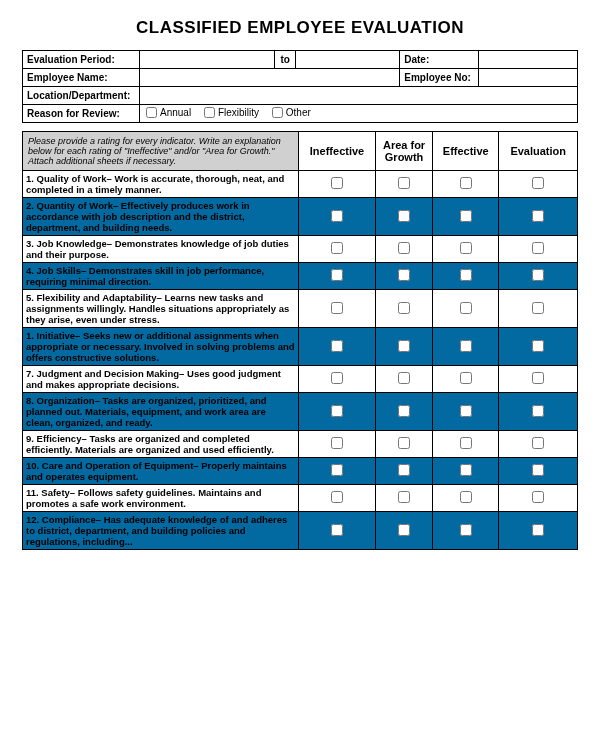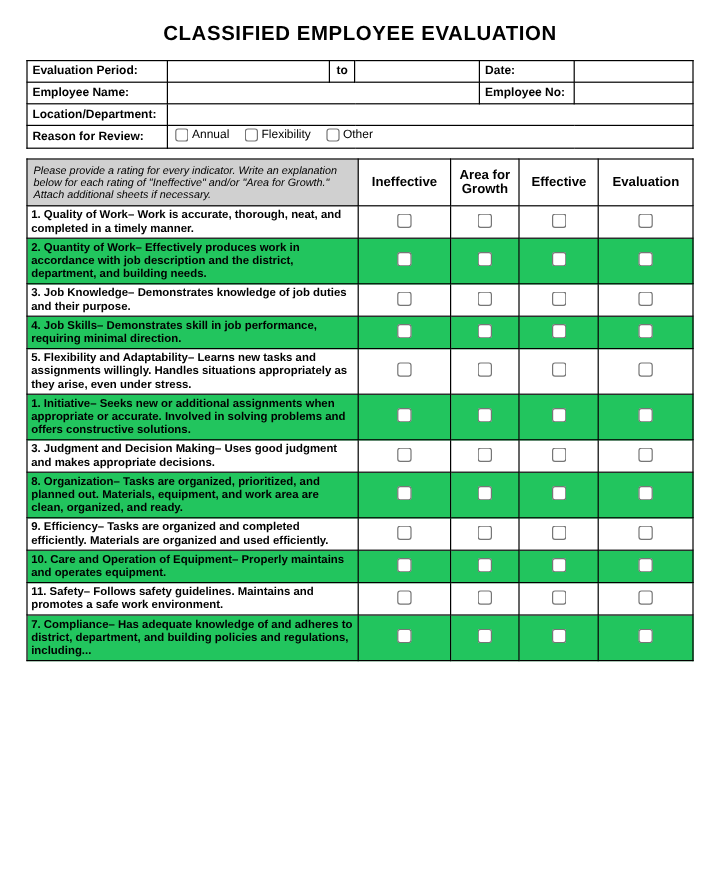--- a/index.html
+++ b/index.html
@@ -89,21 +89,21 @@
       padding: 3px 4px;
       vertical-align: top;
     }
     .item-cell .item-title {
       font-weight: bold;
     }
     .item-cell .item-desc {
       font-weight: bold;
     }
     .alt-row {
-      background: #22c55e;
+      background: #0369a1;
     }
     .col-indicator { width: 220px; }
     .col-rate { width: 60px; }
     .col-area { width: 45px; }
     .col-eff { width: 50px; }
     .col-ex { width: 55px; }
   </style>
 </head>
 <body>
 
@@ -198,28 +198,28 @@
         <td class="check-cell"><input type="checkbox" style=""></td>
       </tr>
       <tr>
         <td class="item-cell"><span class="item-title">5. Flexibility and Adaptability</span><span class="item-desc">– Learns new tasks and assignments willingly. Handles situations appropriately as they arise, even under stress.</span></td>
         <td class="check-cell"><input type="checkbox" style=""></td>
         <td class="check-cell"><input type="checkbox" style=""></td>
         <td class="check-cell"><input type="checkbox" style=""></td>
         <td class="check-cell"><input type="checkbox" style=""></td>
       </tr>
       <tr class="alt-row">
-        <td class="item-cell"><span class="item-title">1. Initiative</span><span class="item-desc">– Seeks new or additional assignments when appropriate or accurate. Involved in solving problems and offers constructive solutions.</span></td>
-        <td class="check-cell"><input type="checkbox" style=""></td>
-        <td class="check-cell"><input type="checkbox" style=""></td>
-        <td class="check-cell"><input type="checkbox" style=""></td>
-        <td class="check-cell"><input type="checkbox" style=""></td>
-      </tr>
-      <tr>
-        <td class="item-cell"><span class="item-title">3. Judgment and Decision Making</span><span class="item-desc">– Uses good judgment and makes appropriate decisions.</span></td>
+        <td class="item-cell"><span class="item-title">1. Initiative</span><span class="item-desc">– Seeks new or additional assignments when appropriate or necessary. Involved in solving problems and offers constructive solutions.</span></td>
+        <td class="check-cell"><input type="checkbox" style=""></td>
+        <td class="check-cell"><input type="checkbox" style=""></td>
+        <td class="check-cell"><input type="checkbox" style=""></td>
+        <td class="check-cell"><input type="checkbox" style=""></td>
+      </tr>
+      <tr>
+        <td class="item-cell"><span class="item-title">7. Judgment and Decision Making</span><span class="item-desc">– Uses good judgment and makes appropriate decisions.</span></td>
         <td class="check-cell"><input type="checkbox" style=""></td>
         <td class="check-cell"><input type="checkbox" style=""></td>
         <td class="check-cell"><input type="checkbox" style=""></td>
         <td class="check-cell"><input type="checkbox" style=""></td>
       </tr>
       <tr class="alt-row">
         <td class="item-cell"><span class="item-title">8. Organization</span><span class="item-desc">– Tasks are organized, prioritized, and planned out. Materials, equipment, and work area are clean, organized, and ready.</span></td>
         <td class="check-cell"><input type="checkbox" style=""></td>
         <td class="check-cell"><input type="checkbox" style=""></td>
         <td class="check-cell"><input type="checkbox" style=""></td>
@@ -240,20 +240,20 @@
         <td class="check-cell"><input type="checkbox" style=""></td>
       </tr>
       <tr>
         <td class="item-cell"><span class="item-title">11. Safety</span><span class="item-desc">– Follows safety guidelines. Maintains and promotes a safe work environment.</span></td>
         <td class="check-cell"><input type="checkbox" style=""></td>
         <td class="check-cell"><input type="checkbox" style=""></td>
         <td class="check-cell"><input type="checkbox" style=""></td>
         <td class="check-cell"><input type="checkbox" style=""></td>
       </tr>
       <tr class="alt-row">
-        <td class="item-cell"><span class="item-title">7. Compliance</span><span class="item-desc">– Has adequate knowledge of and adheres to district, department, and building policies and regulations, including...</span></td>
+        <td class="item-cell"><span class="item-title">12. Compliance</span><span class="item-desc">– Has adequate knowledge of and adheres to district, department, and building policies and regulations, including...</span></td>
         <td class="check-cell"><input type="checkbox" style=""></td>
         <td class="check-cell"><input type="checkbox" style=""></td>
         <td class="check-cell"><input type="checkbox" style=""></td>
         <td class="check-cell"><input type="checkbox" style=""></td>
       </tr>
     </tbody>
 </table>
 
 </body></html>

